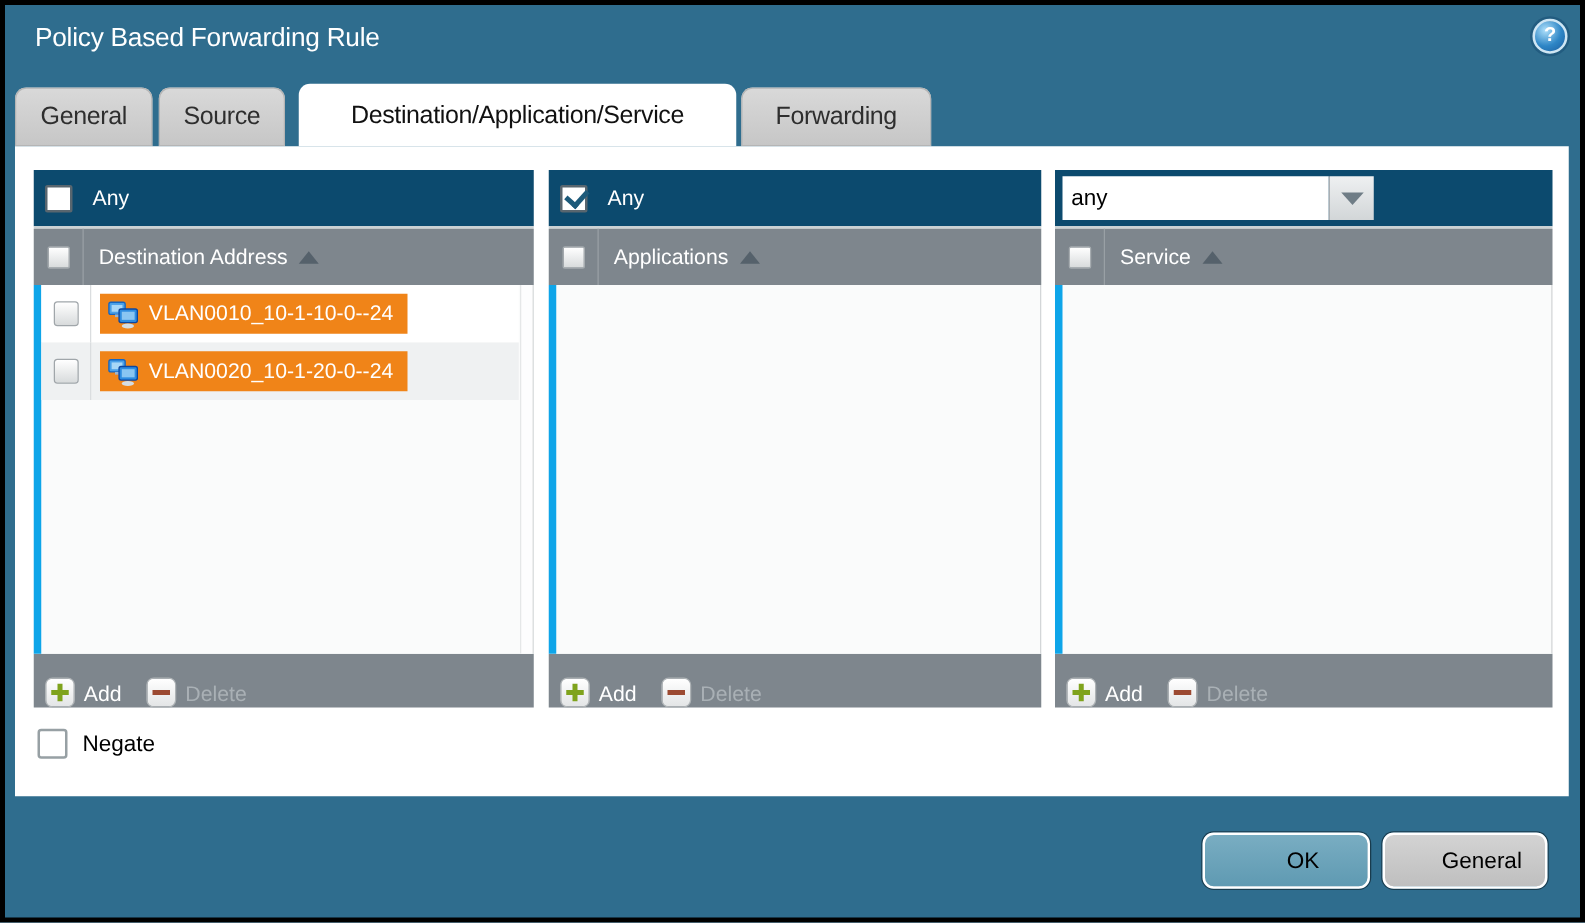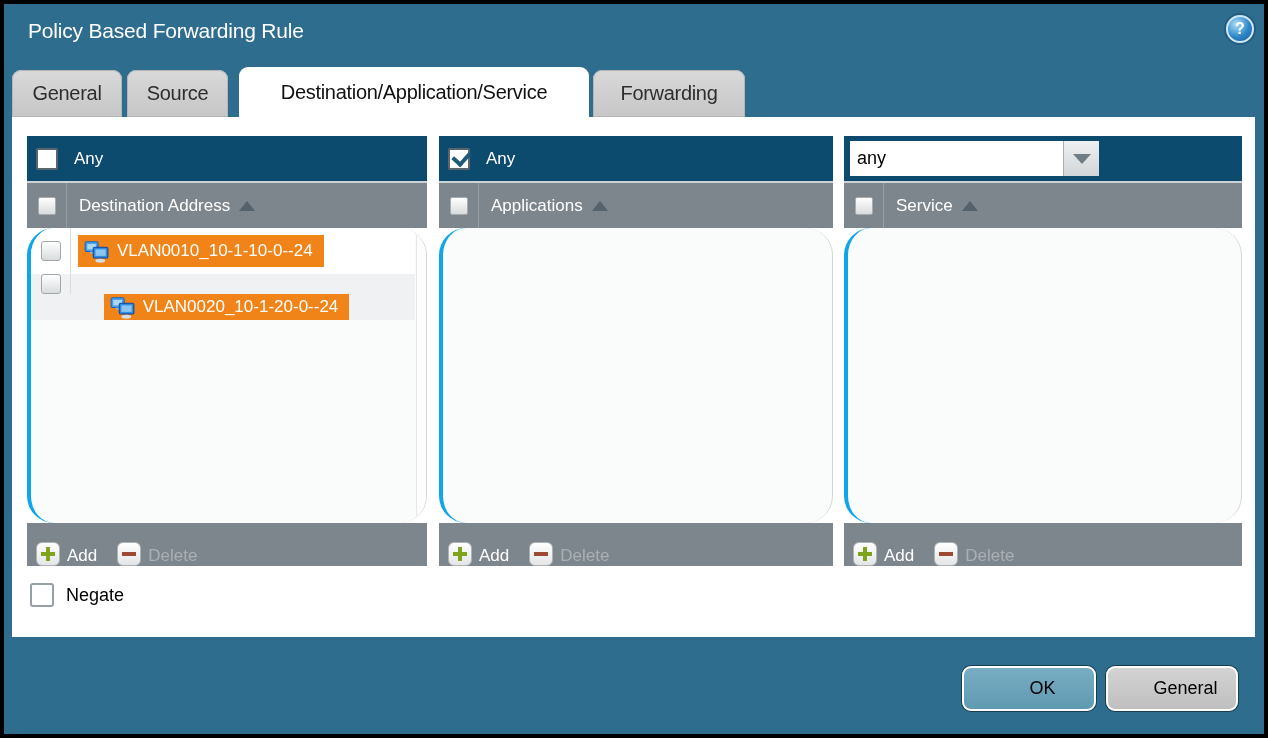--- a/index.html
+++ b/index.html
@@ -31,21 +31,21 @@
 
   
   .panel { position:absolute; top:19px; height:430px; display:flex; flex-direction:column; }
   .p-dest { left:15px;  width:400px; }
   .p-app  { left:427px; width:394px; }
   .p-svc  { left:832px; width:398px; }
 
   .bar-top { height:45px; background:#0c4a6e; display:flex; align-items:center; flex:none; }
   .sep     { height:2px; background:#cdd2d4; flex:none; }
   .hdr     { height:45px; background:#7e868d; display:flex; align-items:center; flex:none; }
-  .pbody   { flex:1; background:#fafbfb; border-left:4px solid #0ea5e9; border-right:1px solid #d3d6d8; position:relative; overflow:hidden;border-radius:27px; }
+  .pbody   { flex:1; background:#fafbfb; border-left:6px solid #0ea5e9; border-right:1px solid #d3d6d8; position:relative; overflow:hidden; }
   .ftr     { height:43px; background:#7e868d; display:flex; align-items:flex-end; flex:none; padding-left:9px; }
 
   .bar-label { color:#fff; font-size:17px; margin-left:16px; }
 
   
   .cb-any { width:22px; height:22px; margin-left:9px; background:#fff; border:2px solid #59666f; border-radius:2px; position:relative; cursor:pointer; flex:none; }
   .cb-any.checked::after { content:""; position:absolute; left:3px; top:1px; width:13px; height:8px;
         border-left:4px solid #1d5a7a; border-bottom:4px solid #1d5a7a; transform:rotate(-48deg); }
   .hdr-cb-cell { width:40px; align-self:stretch; display:flex; align-items:center; justify-content:center;
                  border-right:1px solid #99a0a5; flex:none; }
@@ -54,21 +54,21 @@
                  border-right:1px solid #dadddf; flex:none; }
   .cb-row { width:20px; height:20px; background:linear-gradient(#ffffff,#d8dbdc); border:1px solid #a0a6aa; border-radius:3px; cursor:pointer; }
 
   .hdr-label { color:#fff; font-size:17px; margin-left:12px; }
   .sort-asc { width:0; height:0; border-left:8px solid transparent; border-right:8px solid transparent;
               border-bottom:10px solid #55616b; margin-left:9px; }
 
   
   .grid-row { height:46px; display:flex; align-items:center; margin-right:11px; }
   .grid-row.r0 { background:#ffffff; }
-  .grid-row.r1 { background:#eff1f2;flex-direction:column; }
+  .grid-row.r1 { background:#eff1f2; }
   .gutter { position:absolute; right:0; top:0; bottom:0; width:10px; background:#fdfdfe; border-left:1px solid #e5e7e8; }
 
   .chip { display:inline-flex; align-items:center; height:32px; margin-left:7px; padding:0 11px 0 5px;
           background:#f08418; color:#fff; font-size:17px; cursor:pointer; }
   .chip svg { width:27px; height:26px; margin-right:7px; flex:none; }
 
   
   .mini { width:24px; height:24px; border-radius:6px; background:linear-gradient(#ffffff,#e3e5e6);
           border:1px solid #aeb3b6; position:relative; display:inline-block; flex:none; cursor:pointer; }
   .mini.plus::before { content:""; position:absolute; left:4px; top:9px; width:14px; height:4px; background:#7fa31c; }

